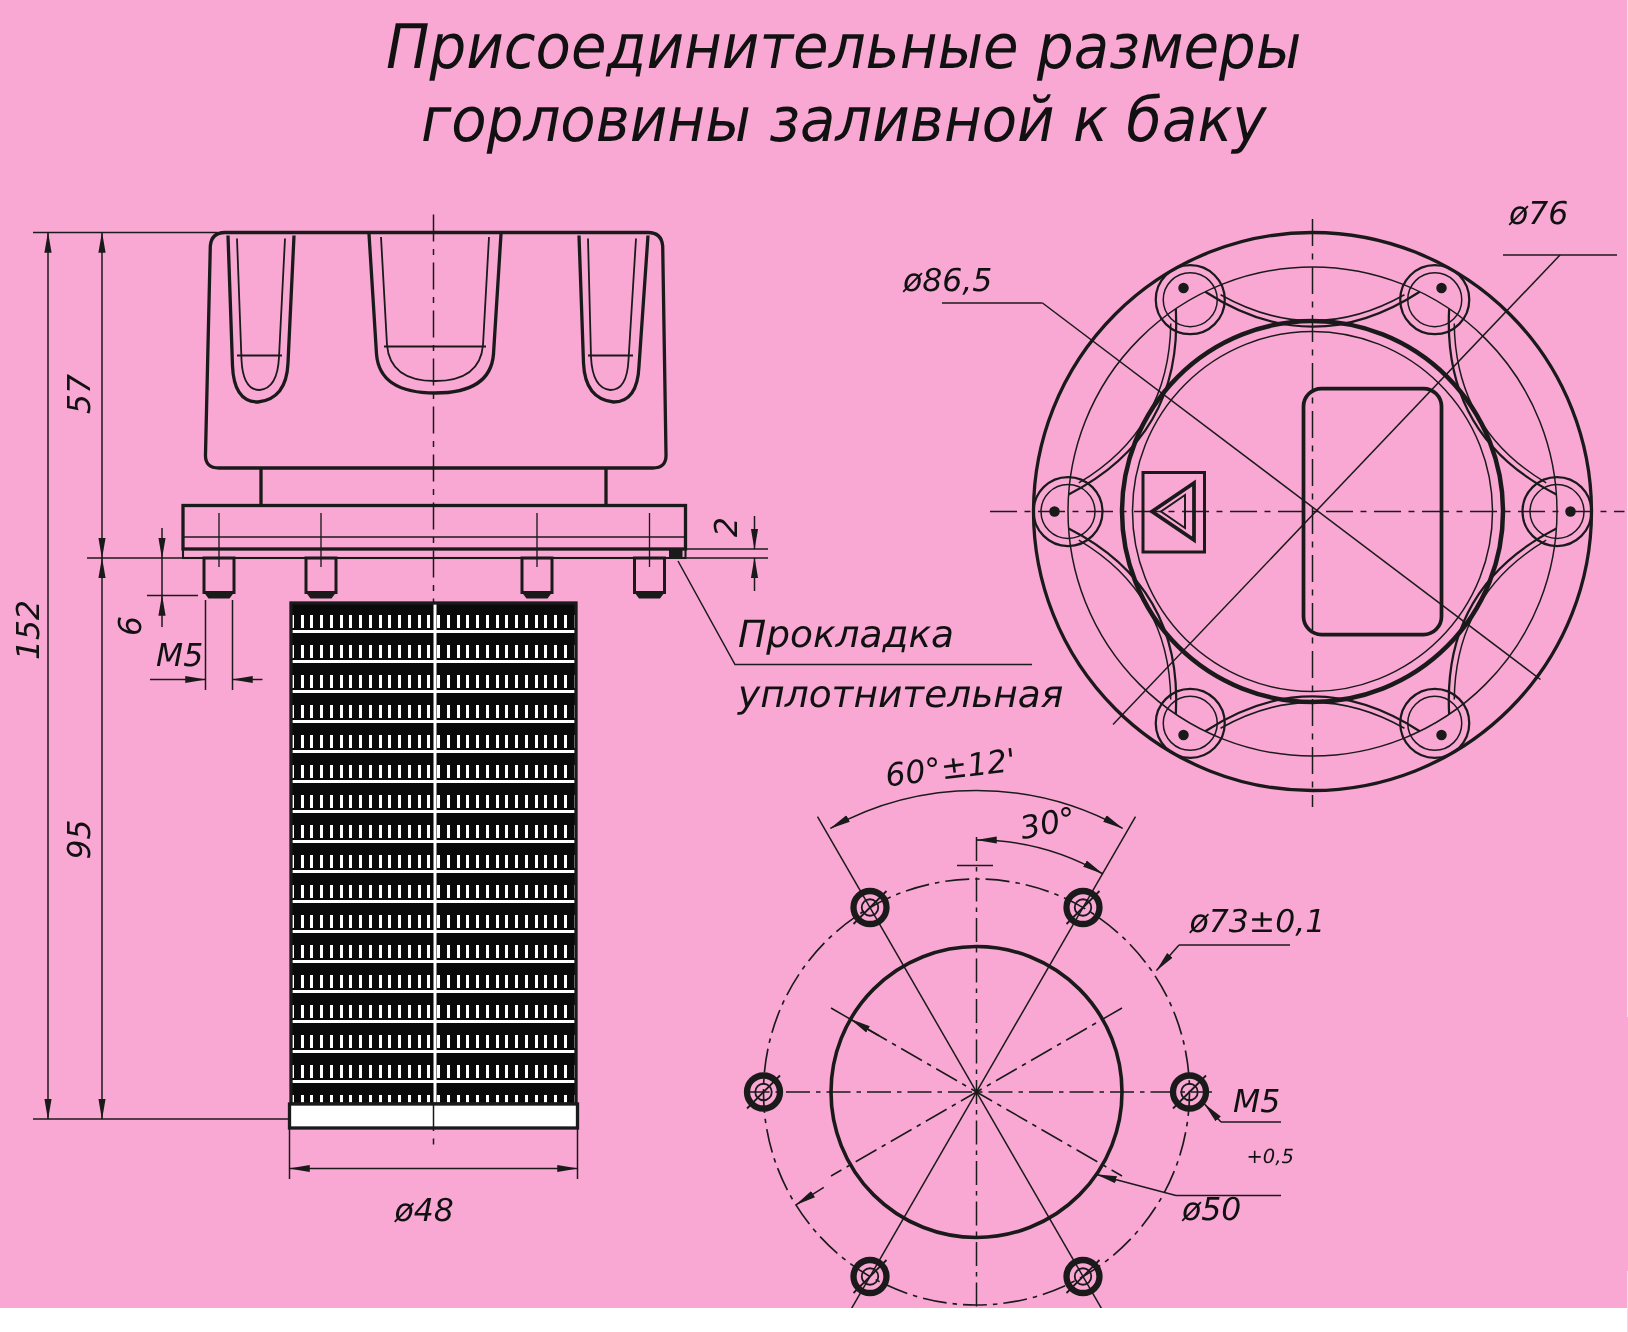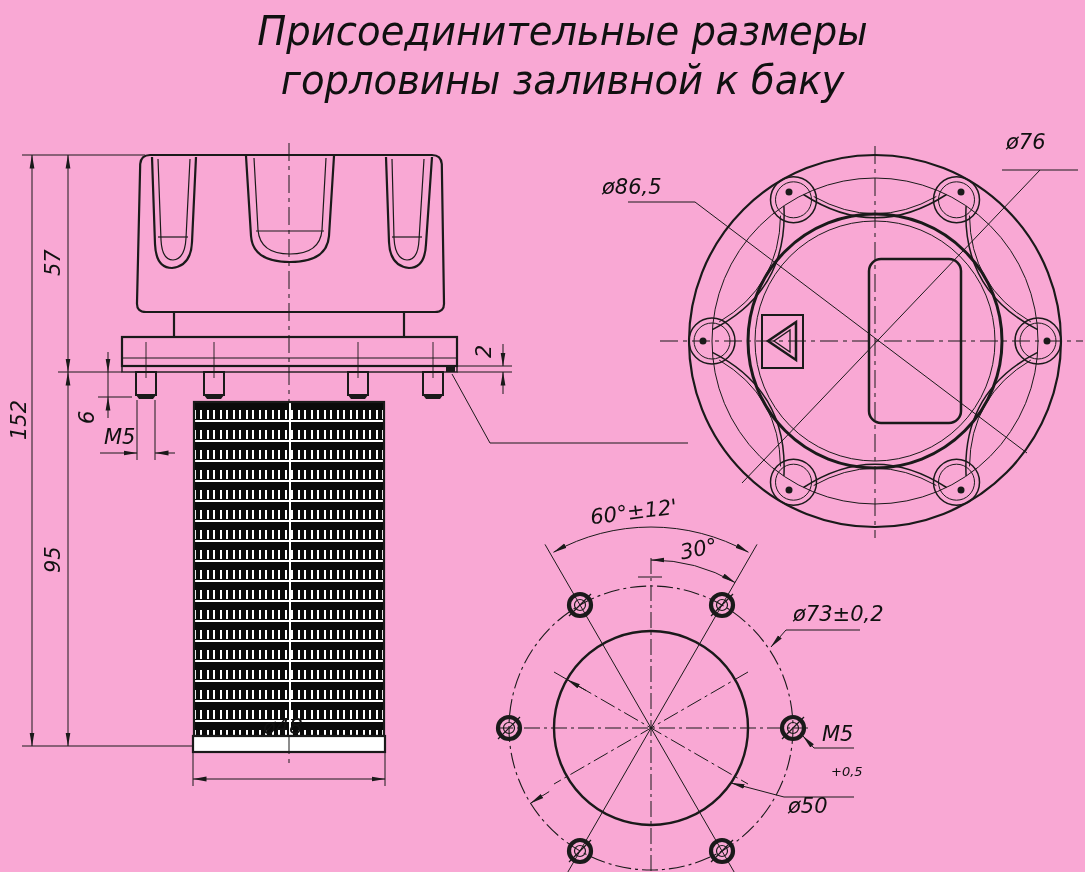--- a/index.html
+++ b/index.html
@@ -251,25 +251,27 @@
       </g>
     </g>
   </svg>
 
   <span class="lbl v" style="left:30px;top:418px">152</span>
   <span class="lbl v" style="left:64px;top:254px">57</span>
   <span class="lbl v" style="left:64px;top:551px">95</span>
   <span class="lbl v" style="left:98px;top:402px">6</span>
   <span class="lbl" style="left:104px;top:426px">M5</span>
   <span class="lbl v" style="left:495px;top:336px">2</span>
-  <span class="lbl" style="left:263px;top:716px">ø48</span>
+  <span class="lbl" style="left:263px;top:796px">ø48</span>
+  <span class="lbl big" style="left:492px;top:409px">Прокладка</span>
+  <span class="lbl big" style="left:492px;top:449px">уплотнительная</span>
 
   <span class="lbl" style="left:602px;top:176px">ø86,5</span>
   <span class="lbl" style="left:1006px;top:131px">ø76</span>
 
   <span class="lbl" style="left:590px;top:501px;transform:rotate(-7deg)">60°±12'</span>
   <span class="lbl" style="left:680px;top:538px;transform:rotate(-11deg)">30°</span>
-  <span class="lbl" style="left:793px;top:603px">ø73±0,2</span>
+  <span class="lbl" style="left:793px;top:603px">ø73±0,1</span>
   <span class="lbl" style="left:822px;top:723px">M5</span>
   <span class="lbl" style="left:788px;top:795px">ø50</span>
   <span class="lbl sup" style="left:831px;top:765px">+0,5</span>
 
 </div>
 
 </body></html>

